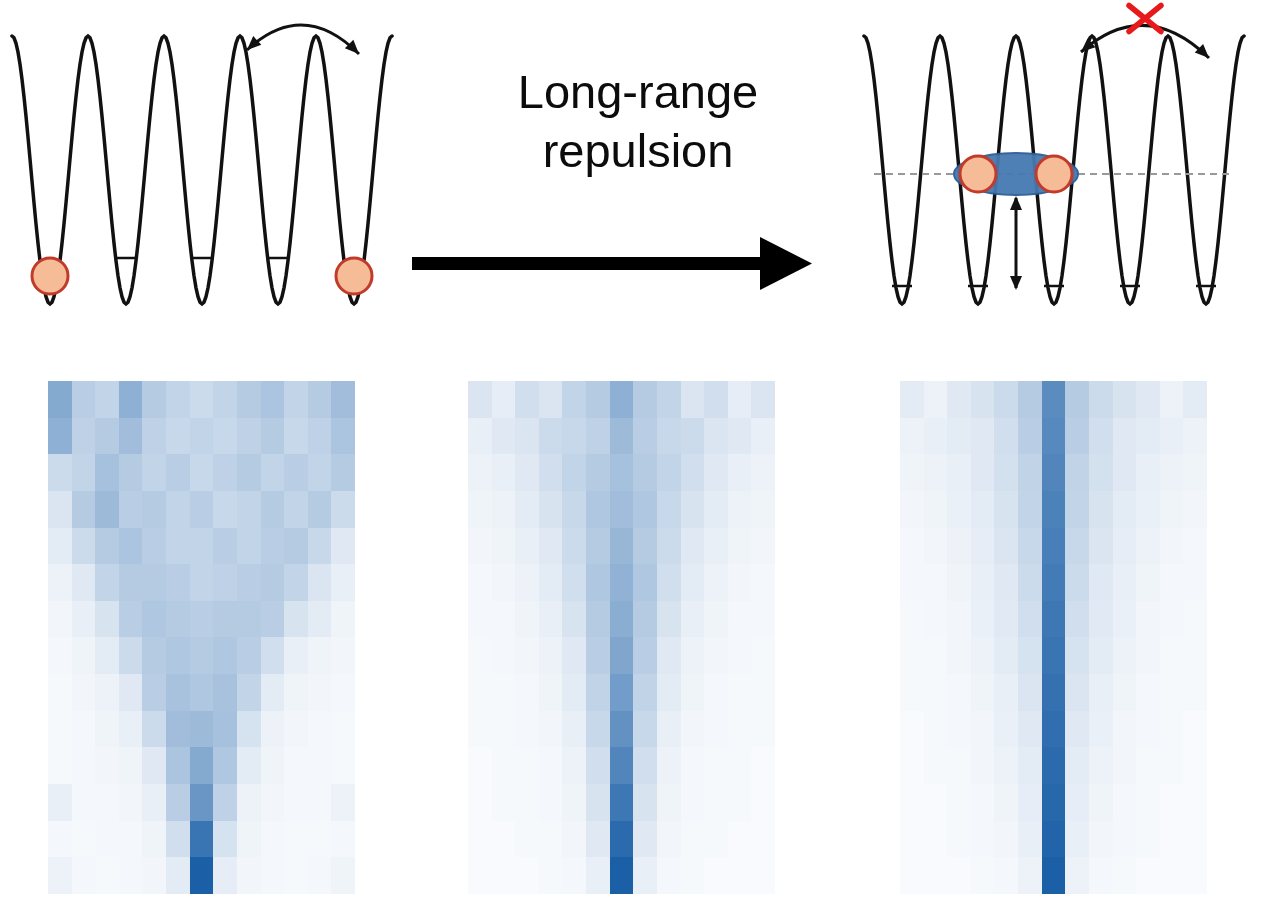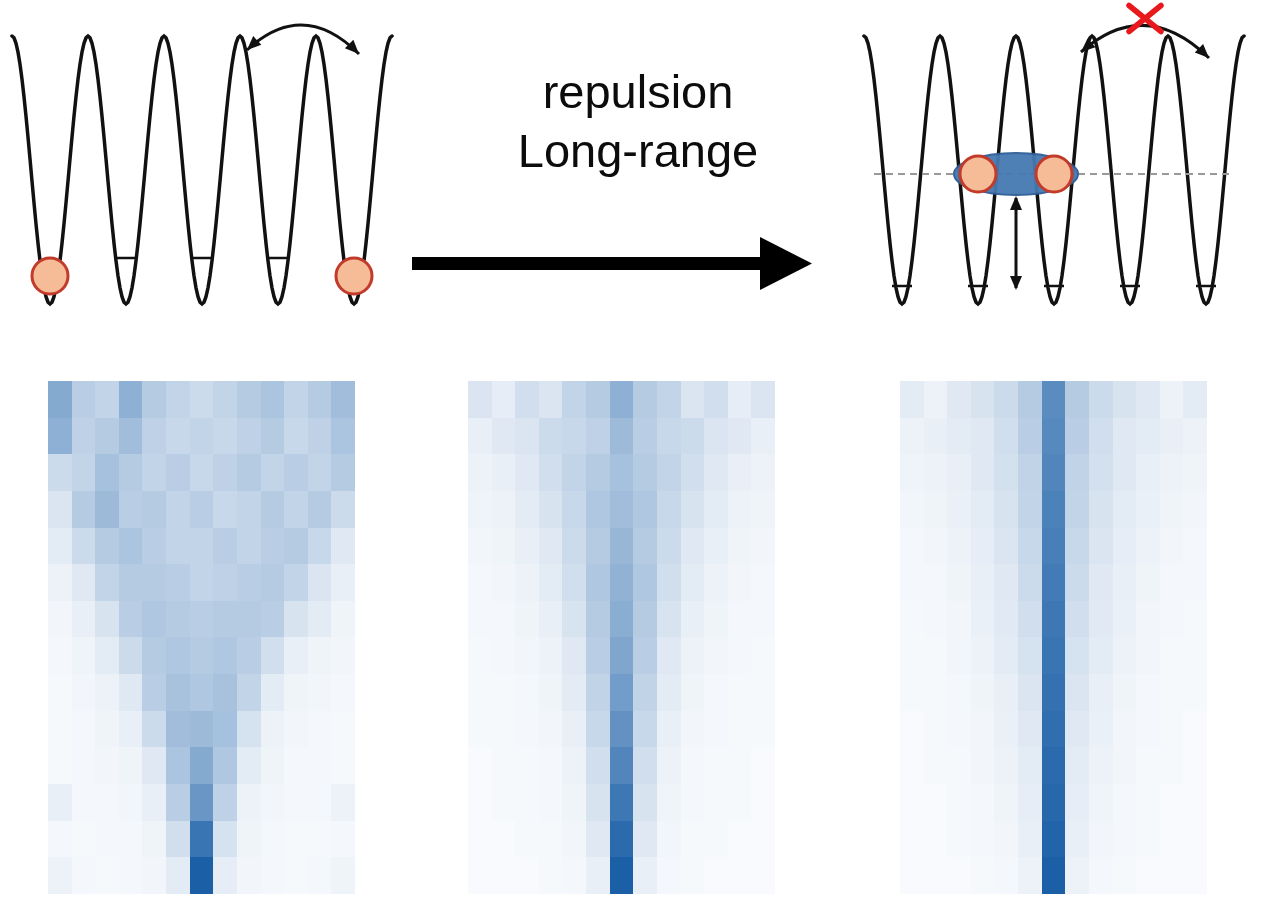--- a/index.html
+++ b/index.html
@@ -28,22 +28,22 @@
       <line x1="192" y1="252" x2="212" y2="252" stroke="#111111" stroke-width="2.5"></line>
       <line x1="268" y1="252" x2="288" y2="252" stroke="#111111" stroke-width="2.5"></line>
       <circle cx="50" cy="270" r="18" fill="#f6bb97" stroke="#c23b2a" stroke-width="3"></circle>
       <circle cx="354" cy="270" r="18" fill="#f6bb97" stroke="#c23b2a" stroke-width="3"></circle>
       <path d="M247,44 Q303,-8 359,48" fill="none" stroke="#111111" stroke-width="3"></path>
       <path d="M0,0 L-14,-6 L-14,6 Z" fill="#111111" transform="translate(359,48) rotate(45)"></path>
       <path d="M0,0 L-14,-6 L-14,6 Z" fill="#111111" transform="translate(247,44) rotate(137.12109639666144)"></path>
     </svg>
 
   <div class="center-label">
+    <div>Long-range</div>
     <div>repulsion</div>
-    <div>Long-range</div>
   </div>
 
   <svg id="big-arrow" viewBox="0 0 400 66">
     <rect x="0" y="25" width="350" height="13" fill="#000000"></rect>
     <polygon points="348,5 400,31.5 348,58" fill="#000000"></polygon>
   </svg>
 
   <svg id="lat-right" class="lattice" viewBox="0 0 400 345">
       <path d="M12,30.0 L14,31.8 L16,37.3 L18,46.2 L20,58.3 L22,73.2 L24,90.7 L26,110.2 L28,131.1 L30,152.9 L32,175.1 L34,196.9 L36,217.8 L38,237.3 L40,254.8 L42,269.7 L44,281.8 L46,290.7 L48,296.2 L50,298.0 L52,296.2 L54,290.7 L56,281.8 L58,269.7 L60,254.8 L62,237.3 L64,217.8 L66,196.9 L68,175.1 L70,152.9 L72,131.1 L74,110.2 L76,90.7 L78,73.2 L80,58.3 L82,46.2 L84,37.3 L86,31.8 L88,30.0 L90,31.8 L92,37.3 L94,46.2 L96,58.3 L98,73.2 L100,90.7 L102,110.2 L104,131.1 L106,152.9 L108,175.1 L110,196.9 L112,217.8 L114,237.3 L116,254.8 L118,269.7 L120,281.8 L122,290.7 L124,296.2 L126,298.0 L128,296.2 L130,290.7 L132,281.8 L134,269.7 L136,254.8 L138,237.3 L140,217.8 L142,196.9 L144,175.1 L146,152.9 L148,131.1 L150,110.2 L152,90.7 L154,73.2 L156,58.3 L158,46.2 L160,37.3 L162,31.8 L164,30.0 L166,31.8 L168,37.3 L170,46.2 L172,58.3 L174,73.2 L176,90.7 L178,110.2 L180,131.1 L182,152.9 L184,175.1 L186,196.9 L188,217.8 L190,237.3 L192,254.8 L194,269.7 L196,281.8 L198,290.7 L200,296.2 L202,298.0 L204,296.2 L206,290.7 L208,281.8 L210,269.7 L212,254.8 L214,237.3 L216,217.8 L218,196.9 L220,175.1 L222,152.9 L224,131.1 L226,110.2 L228,90.7 L230,73.2 L232,58.3 L234,46.2 L236,37.3 L238,31.8 L240,30.0 L242,31.8 L244,37.3 L246,46.2 L248,58.3 L250,73.2 L252,90.7 L254,110.2 L256,131.1 L258,152.9 L260,175.1 L262,196.9 L264,217.8 L266,237.3 L268,254.8 L270,269.7 L272,281.8 L274,290.7 L276,296.2 L278,298.0 L280,296.2 L282,290.7 L284,281.8 L286,269.7 L288,254.8 L290,237.3 L292,217.8 L294,196.9 L296,175.1 L298,152.9 L300,131.1 L302,110.2 L304,90.7 L306,73.2 L308,58.3 L310,46.2 L312,37.3 L314,31.8 L316,30.0 L318,31.8 L320,37.3 L322,46.2 L324,58.3 L326,73.2 L328,90.7 L330,110.2 L332,131.1 L334,152.9 L336,175.1 L338,196.9 L340,217.8 L342,237.3 L344,254.8 L346,269.7 L348,281.8 L350,290.7 L352,296.2 L354,298.0 L356,296.2 L358,290.7 L360,281.8 L362,269.7 L364,254.8 L366,237.3 L368,217.8 L370,196.9 L372,175.1 L374,152.9 L376,131.1 L378,110.2 L380,90.7 L382,73.2 L384,58.3 L386,46.2 L388,37.3 L390,31.8 L392,30.0 " fill="none" stroke="#111111" stroke-width="3.5" stroke-linecap="round"></path>
       <line x1="22" y1="168" x2="382" y2="168" stroke="#999999" stroke-width="2" stroke-dasharray="7 5"></line>

